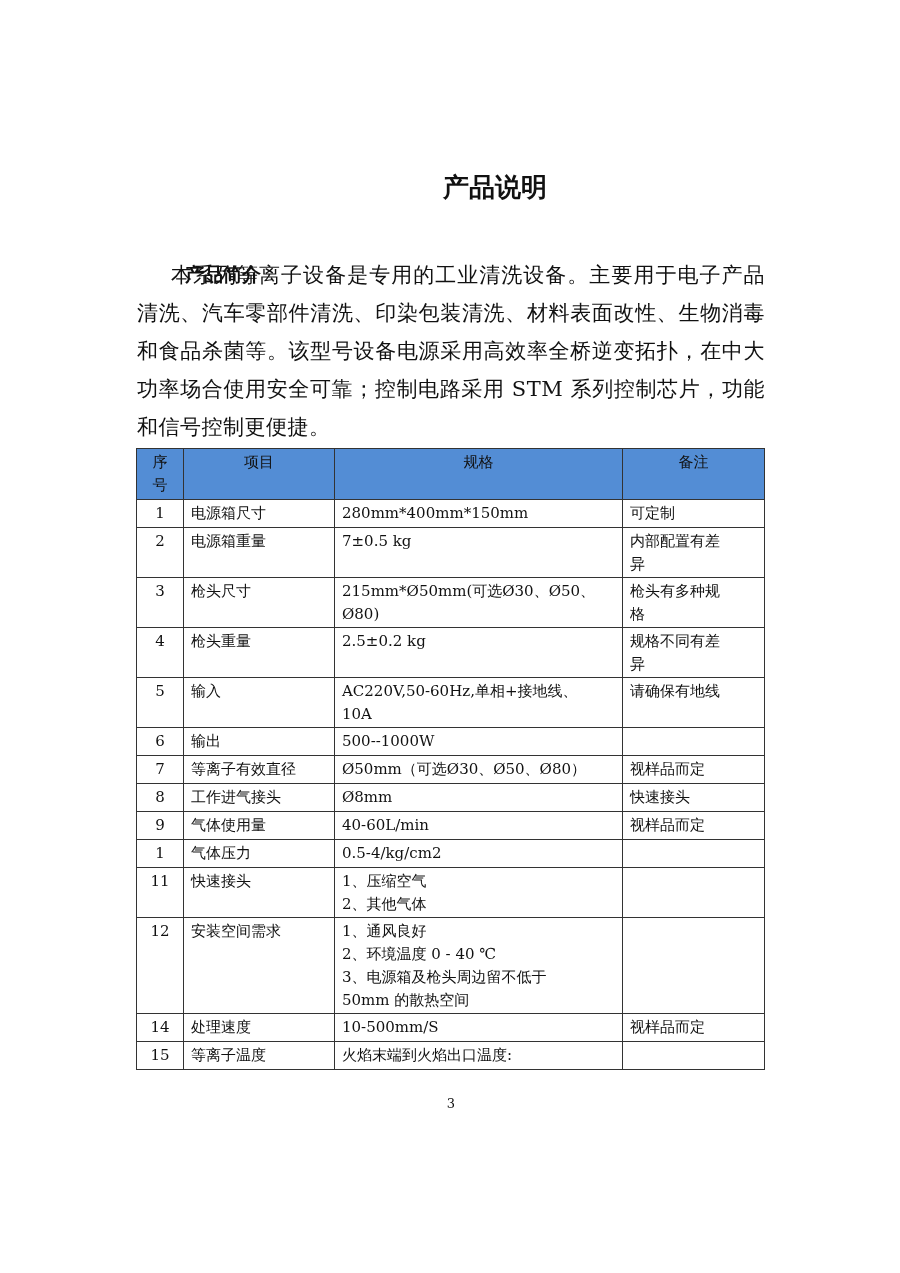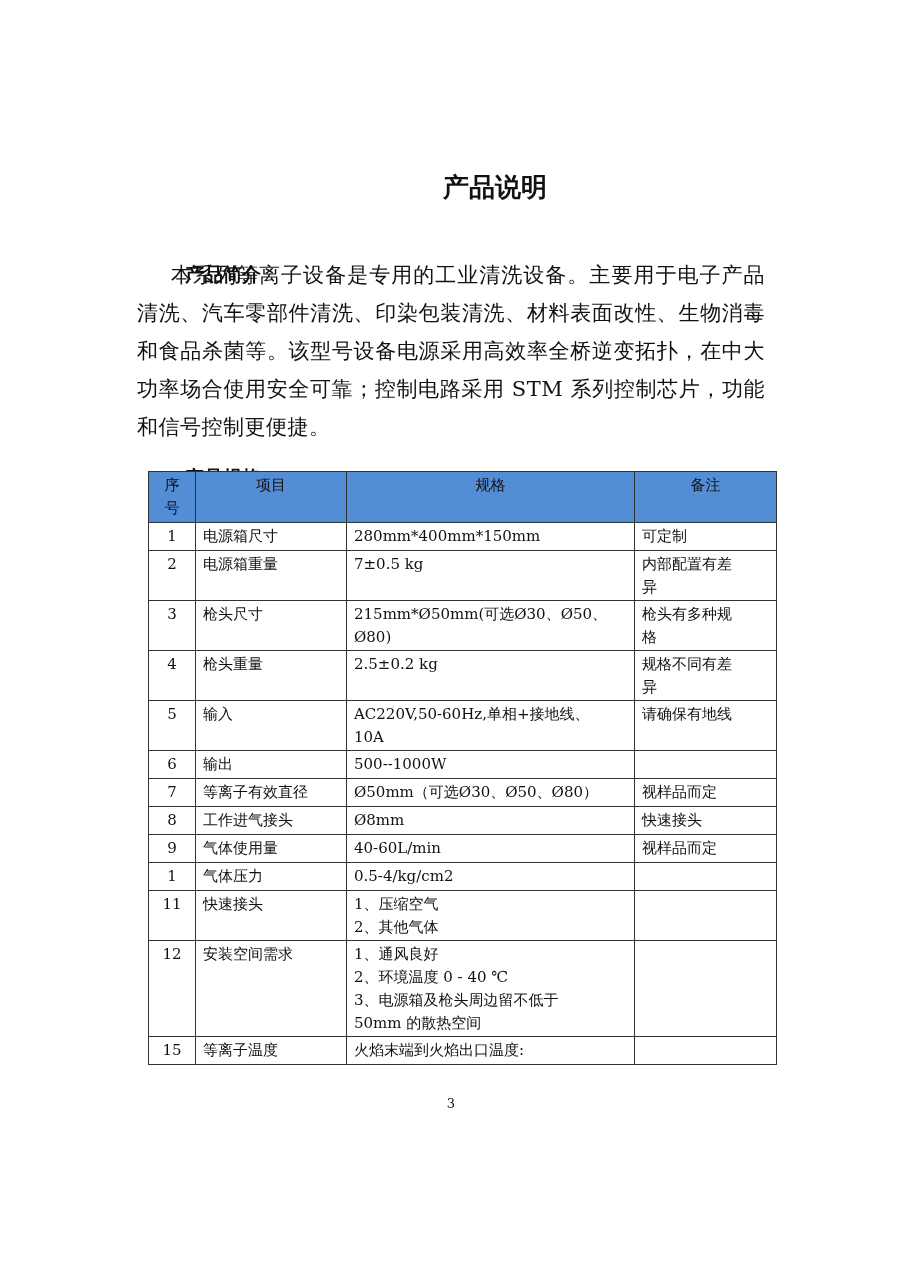--- a/index.html
+++ b/index.html
@@ -4,22 +4,22 @@
 <style>
   html, body { margin:0; padding:0; background:#ffffff; }
   body { width:900px; height:1273px; position:relative; overflow:hidden;
          font-family:"DejaVu Serif","Liberation Serif",serif; color:#111; }
   .title { position:absolute; left:0; width:900px; top:170px; text-align:center;
            font-family:"DejaVu Sans","Liberation Sans",sans-serif; font-weight:bold; font-size:26px; padding-left:90px; box-sizing:border-box; }
   .h2 { position:absolute; left:185px; font-family:"DejaVu Sans","Liberation Sans",sans-serif;
         font-weight:bold; font-size:19px;margin-top:41px; }
   .para { position:absolute; left:137px; top:256px; width:628px; font-size:21px;
           line-height:38px; text-indent:34px; letter-spacing:0.5px; text-align:justify; }
-  table.spec { position:absolute; left:136px; top:471px; width:628px; border-collapse:collapse;
-               font-size:15px; table-layout:fixed;margin-left:12px; }
+  table.spec { position:absolute; left:136px; top:448px; width:628px; border-collapse:collapse;
+               font-size:15px; table-layout:fixed; }
   table.spec th, table.spec td { border:1px solid #333; vertical-align:top; padding:2px 7px 1px 7px;
                                   line-height:23px; }
   table.spec th { background:#538dd5; font-weight:normal; color:#111; height:43px; }
   table.spec td.num { text-align:center; padding:2px 2px; }
   table.spec th.num { padding:2px 2px; }
   .line { display:block; }
   .pagenum { position:absolute; top:1096px; left:0; width:900px; text-align:center; font-size:13px; padding-left:2px; box-sizing:border-box;}
 </style>
 </head>
 <body>
@@ -169,20 +169,30 @@
           <span class="line">1、通风良好</span>
           <span class="line">2、环境温度 0 - 40 ℃</span>
           <span class="line">3、电源箱及枪头周边留不低于</span>
           <span class="line">50mm 的散热空间</span>
         </td>
         <td>
           <span class="line">&nbsp;</span>
         </td>
       </tr>
       <tr>
+        <td class="num">14</td>
+        <td>处理速度</td>
+        <td>
+          <span class="line">10-500mm/S</span>
+        </td>
+        <td>
+          <span class="line">视样品而定</span>
+        </td>
+      </tr>
+      <tr>
         <td class="num">15</td>
         <td>等离子温度</td>
         <td>
           <span class="line">火焰末端到火焰出口温度:</span>
         </td>
         <td>
           <span class="line">&nbsp;</span>
         </td>
       </tr>
     </tbody>

